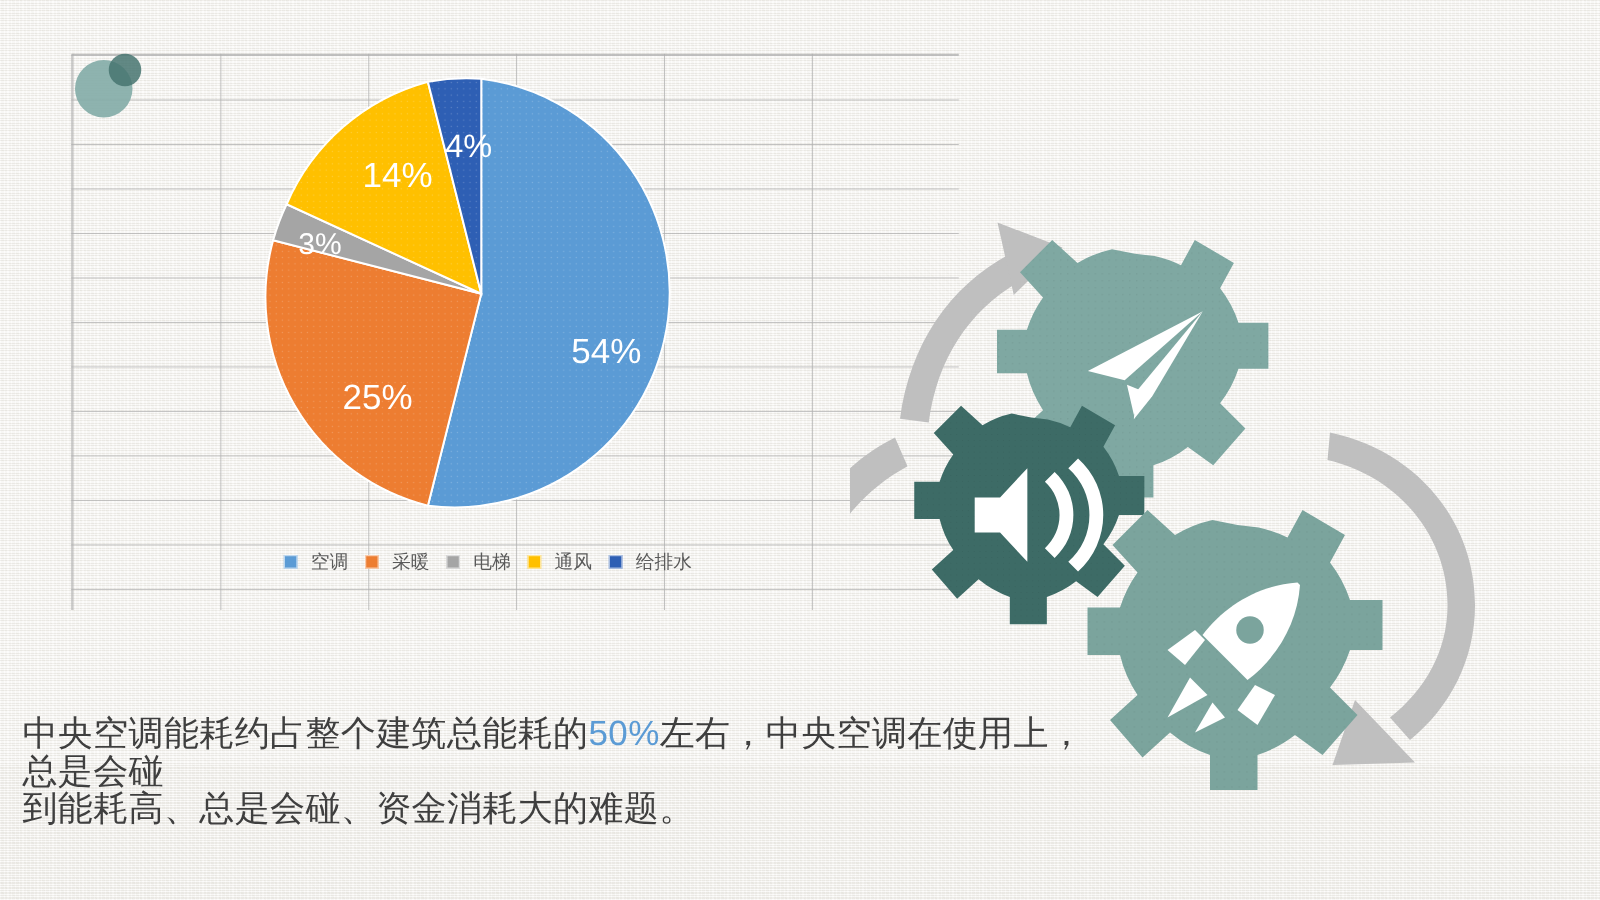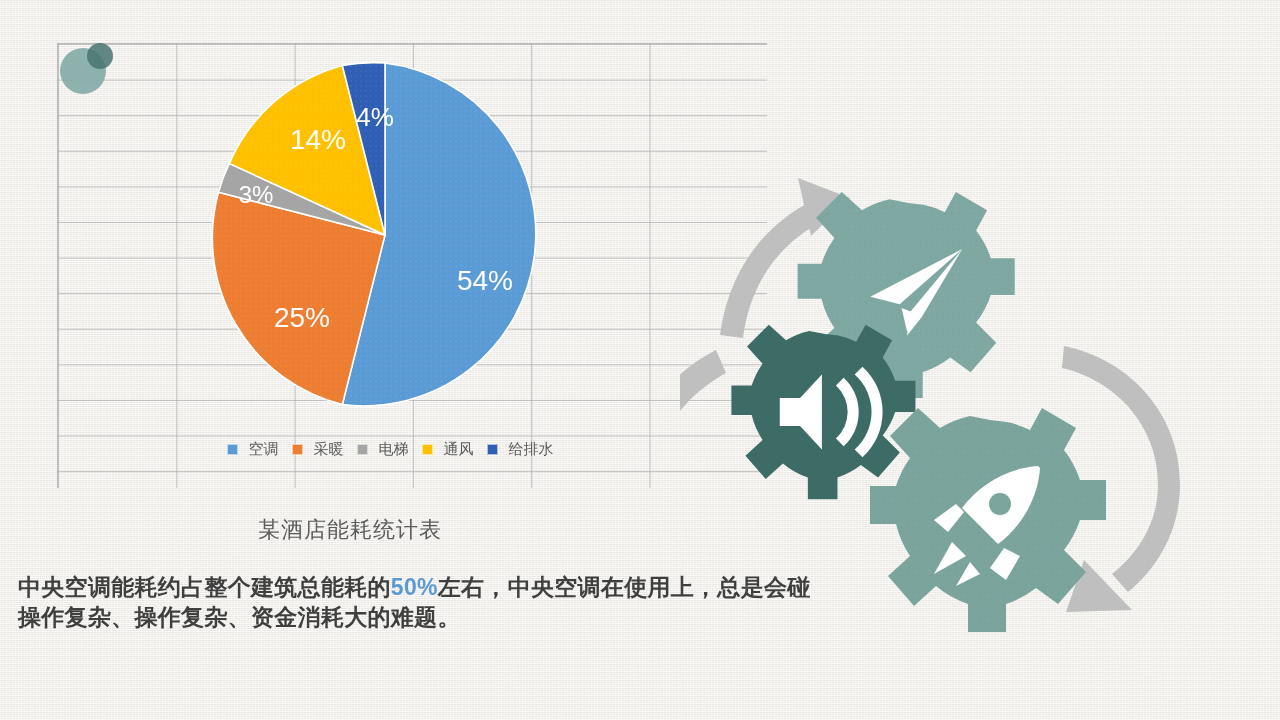--- a/index.html
+++ b/index.html
@@ -125,25 +125,24 @@
     color: #5b5b5b;
     letter-spacing: 1px;
   }
 
   
   #body-text {
     position: absolute;
     left: 18px;
     top: 572px;
     width: 850px;
-    font-size: 23px;
+    font-size: 28px;
     line-height: 30px;
     color: #3f3f3f;
     letter-spacing: 0.3px;
-    font-weight: bold;
   }
   #body-text .hl { color: #5b9bd5; }
   #body-text p.indent { text-indent: 2.2em; }
 
   
   #gears {
     position: absolute;
     left: 680px;
     top: 150px;
     width: 600px;
@@ -209,25 +208,24 @@
     <div class="legend-item">
       <span class="legend-swatch" style="background:#ffc000"></span>
       <span class="legend-label">通风</span>
     </div>
     <div class="legend-item">
       <span class="legend-swatch" style="background:#2e5fb4"></span>
       <span class="legend-label">给排水</span>
     </div>
   </div>
 
-  <div id="chart-caption">某酒店能耗统计表</div>
 
   <div id="body-text">
     <p><span>中央空调能耗约占整个建筑总能耗的</span><span class="hl">50%</span><span>左右，中央空调在使用上，总是会碰</span></p>
-    <p>操作复杂、操作复杂、资金消耗大的难题。</p>
+    <p>到能耗高、总是会碰、资金消耗大的难题。</p>
   </div>
 
   <div id="gears">
     <svg width="600" height="520" viewBox="0 0 600 520">
       <defs>
         <pattern id="gdots" width="6" height="6" patternUnits="userSpaceOnUse">
           <circle cx="1.5" cy="1.5" r="0.6" fill="rgba(0,0,0,0.07)"></circle>
         </pattern>
         <g id="gear-shape">
           <path d="M 0,-100

